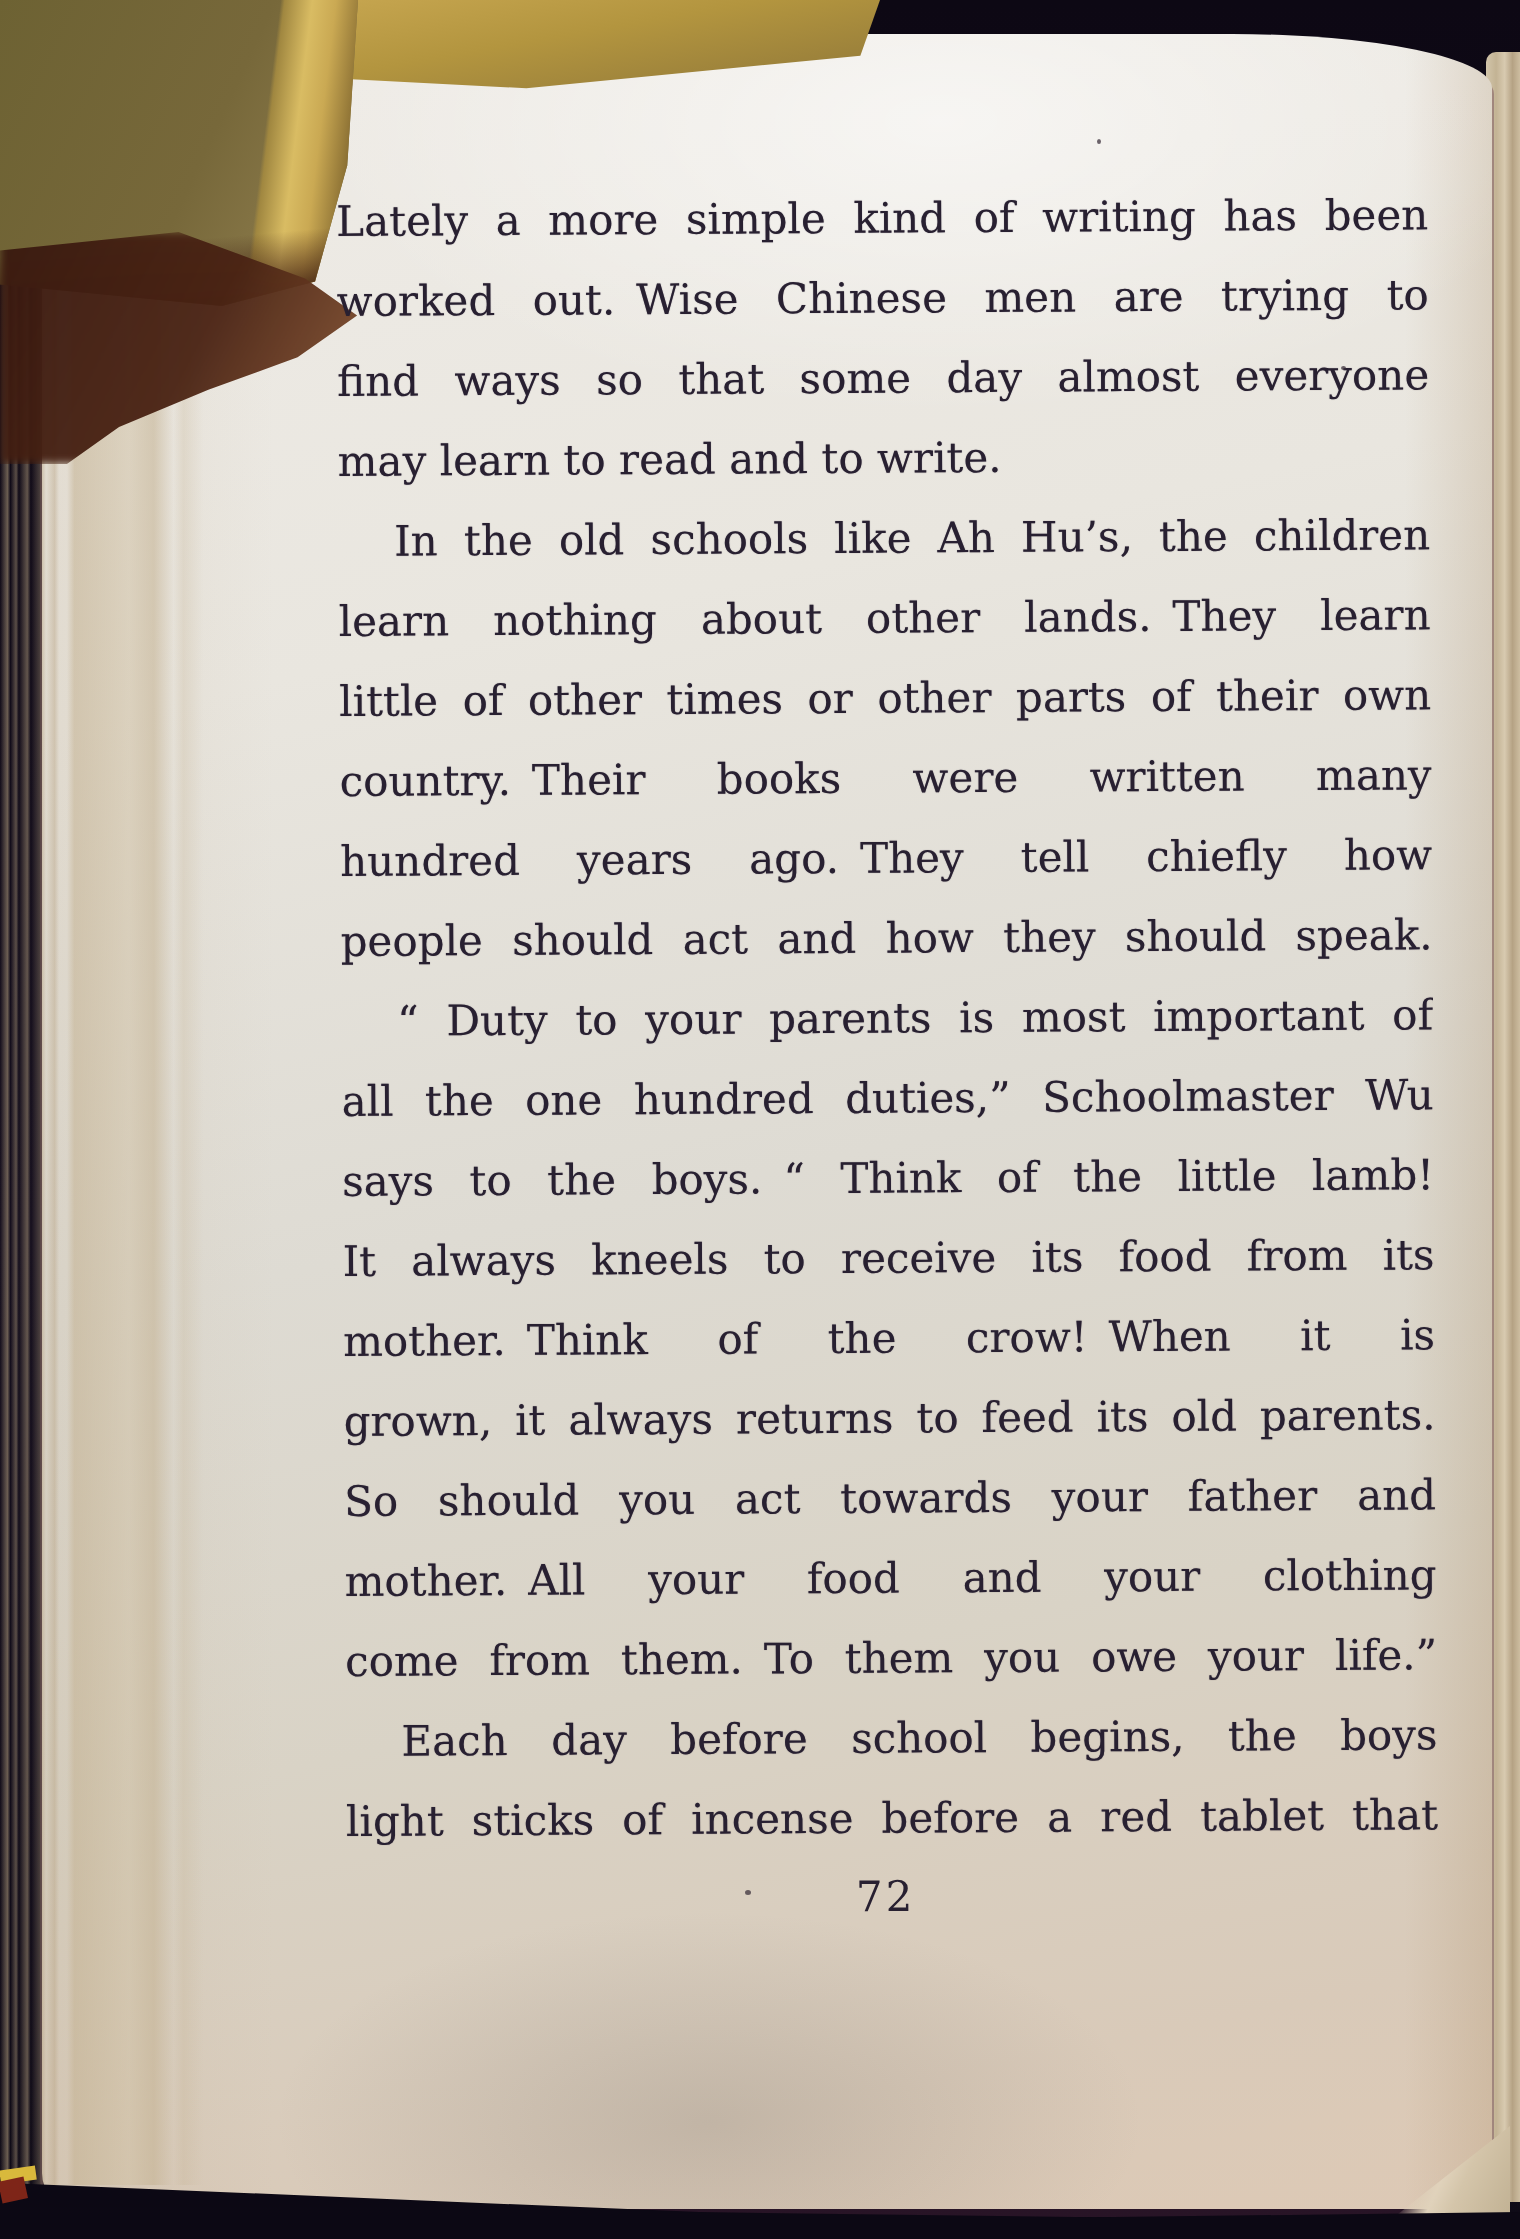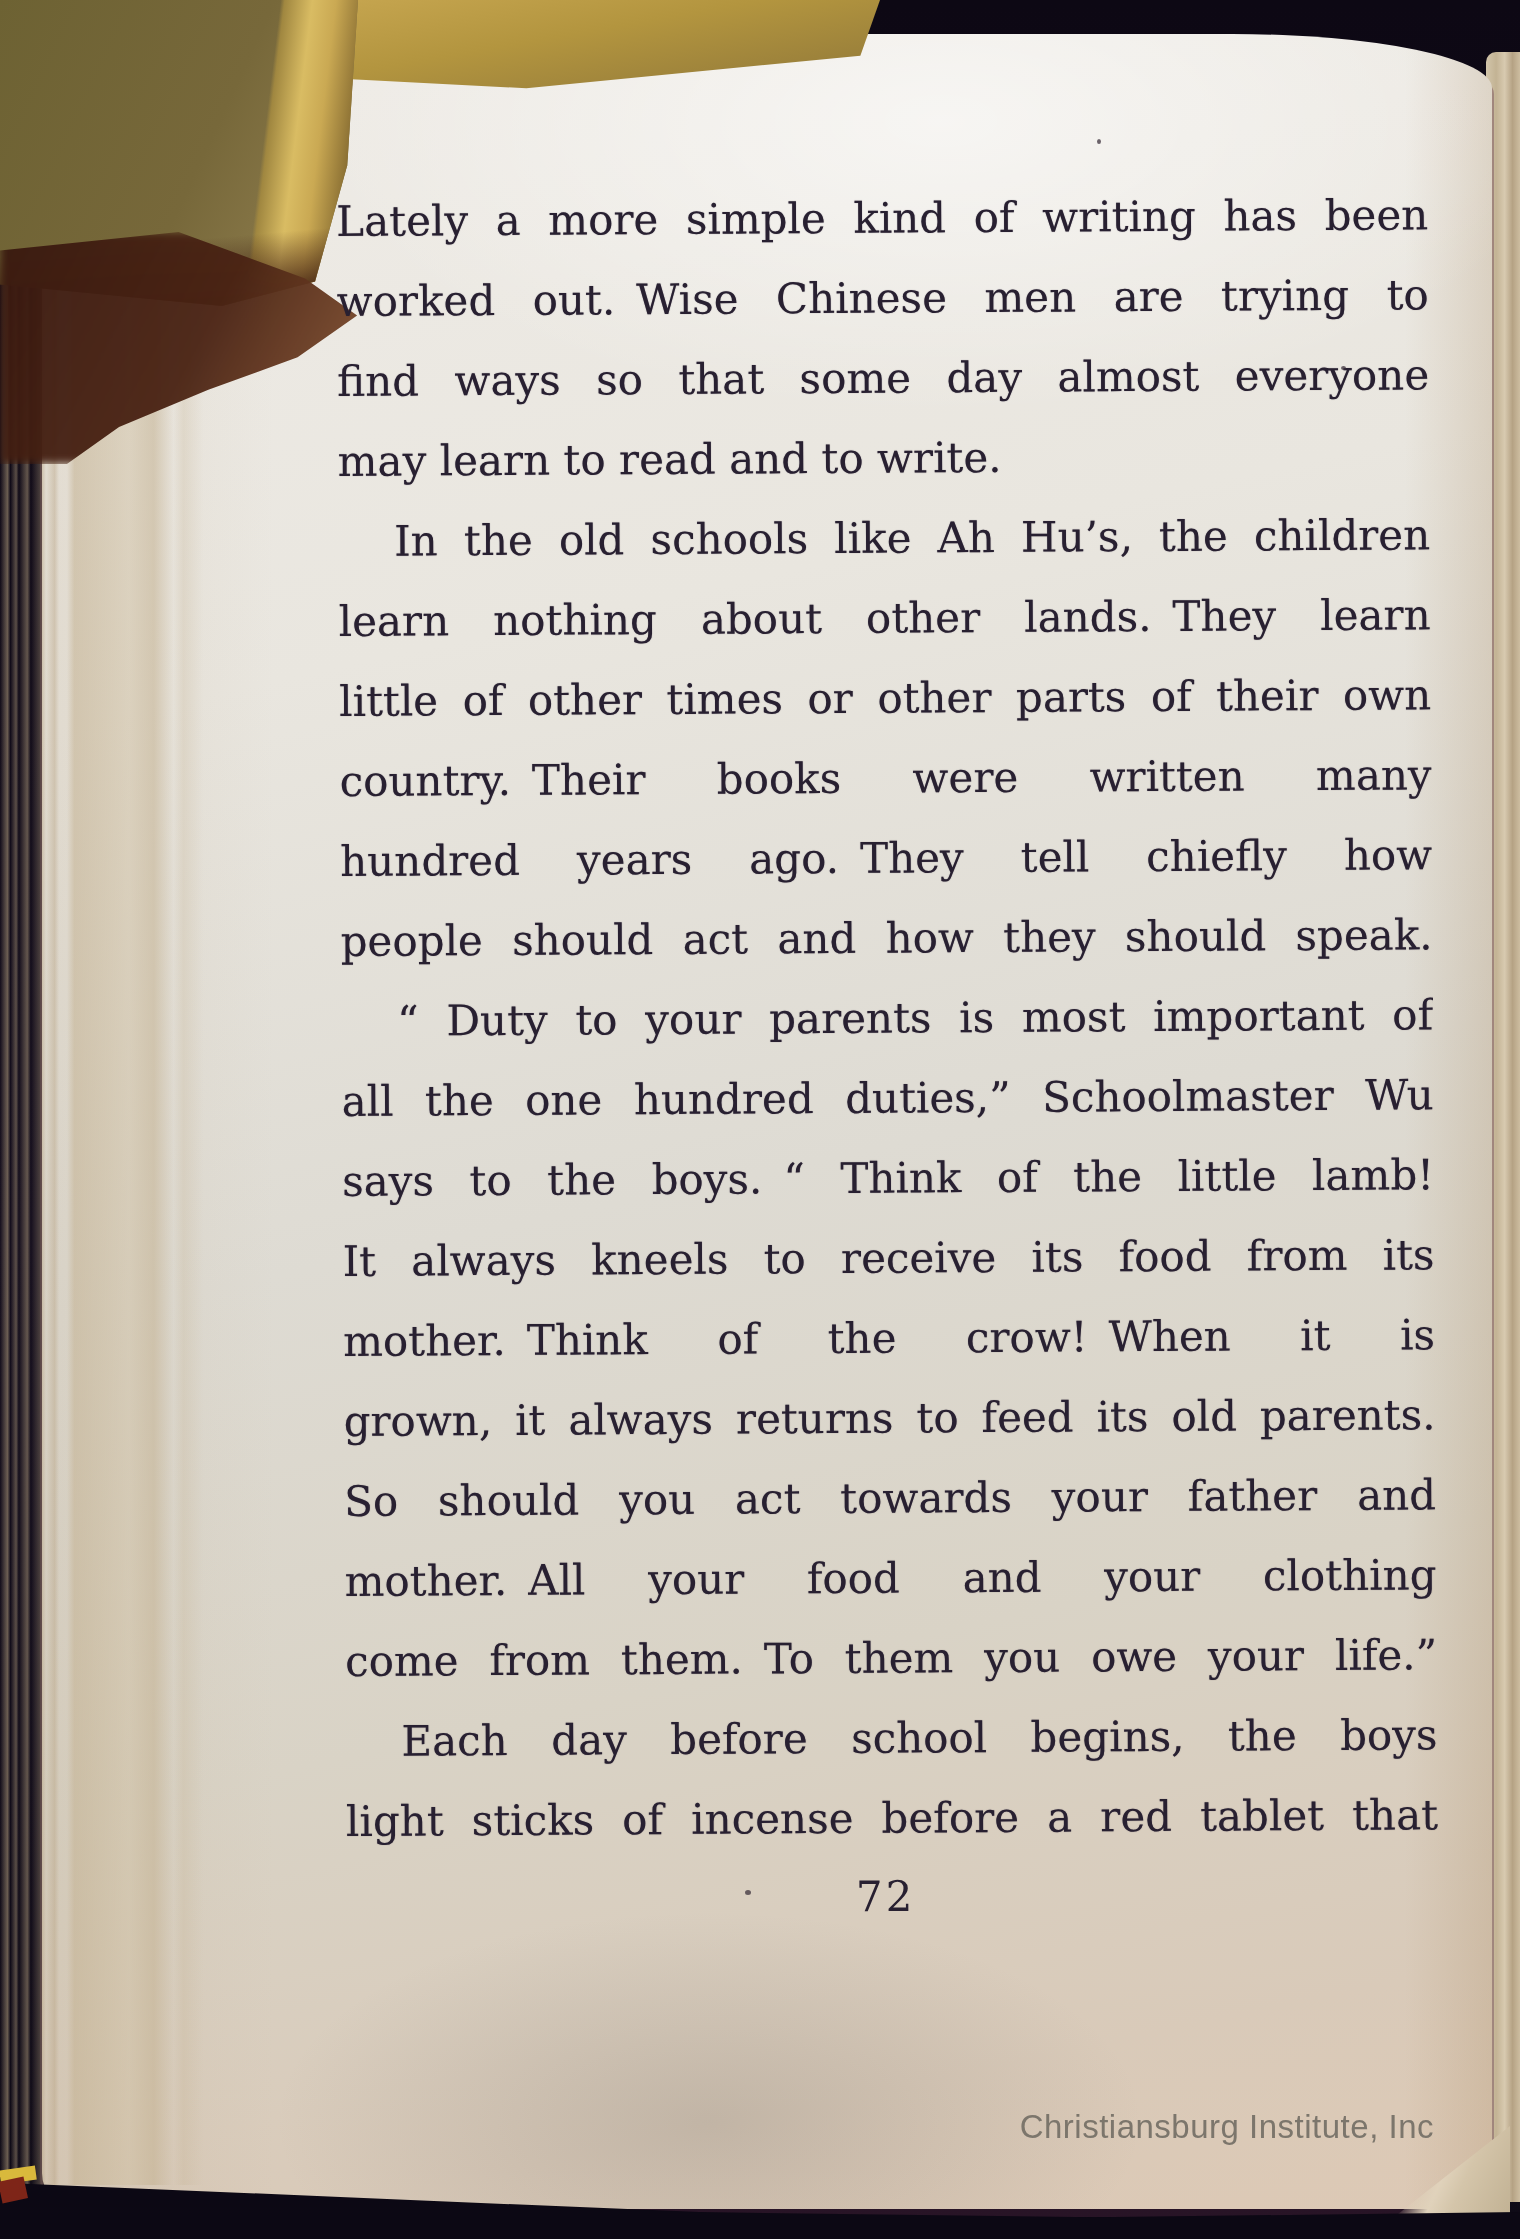--- a/index.html
+++ b/index.html
@@ -135,21 +135,20 @@
     <div class="line j">grown, it always returns to feed its old parents.</div>
     <div class="line j">So should you act towards your father and</div>
     <div class="line j">mother. All your food and your clothing</div>
     <div class="line j">come from them. To them you owe your life.”</div>
     <div class="line j indent">Each day before school begins, the boys</div>
     <div class="line j">light sticks of incense before a red tablet that</div>
   </div>
 
   <div class="page-num">72</div>
 
-  <div class="watermark">Christiansburg Institute, Inc</div>
 
   <div class="speck s1"></div>
   <div class="speck s2"></div>
   <div class="speck s3"></div>
 
   <div class="corner-fold"></div>
 
   <div class="bottom-black"></div>
   <div class="sliver-yellow"></div>
   <div class="sliver-red"></div>

